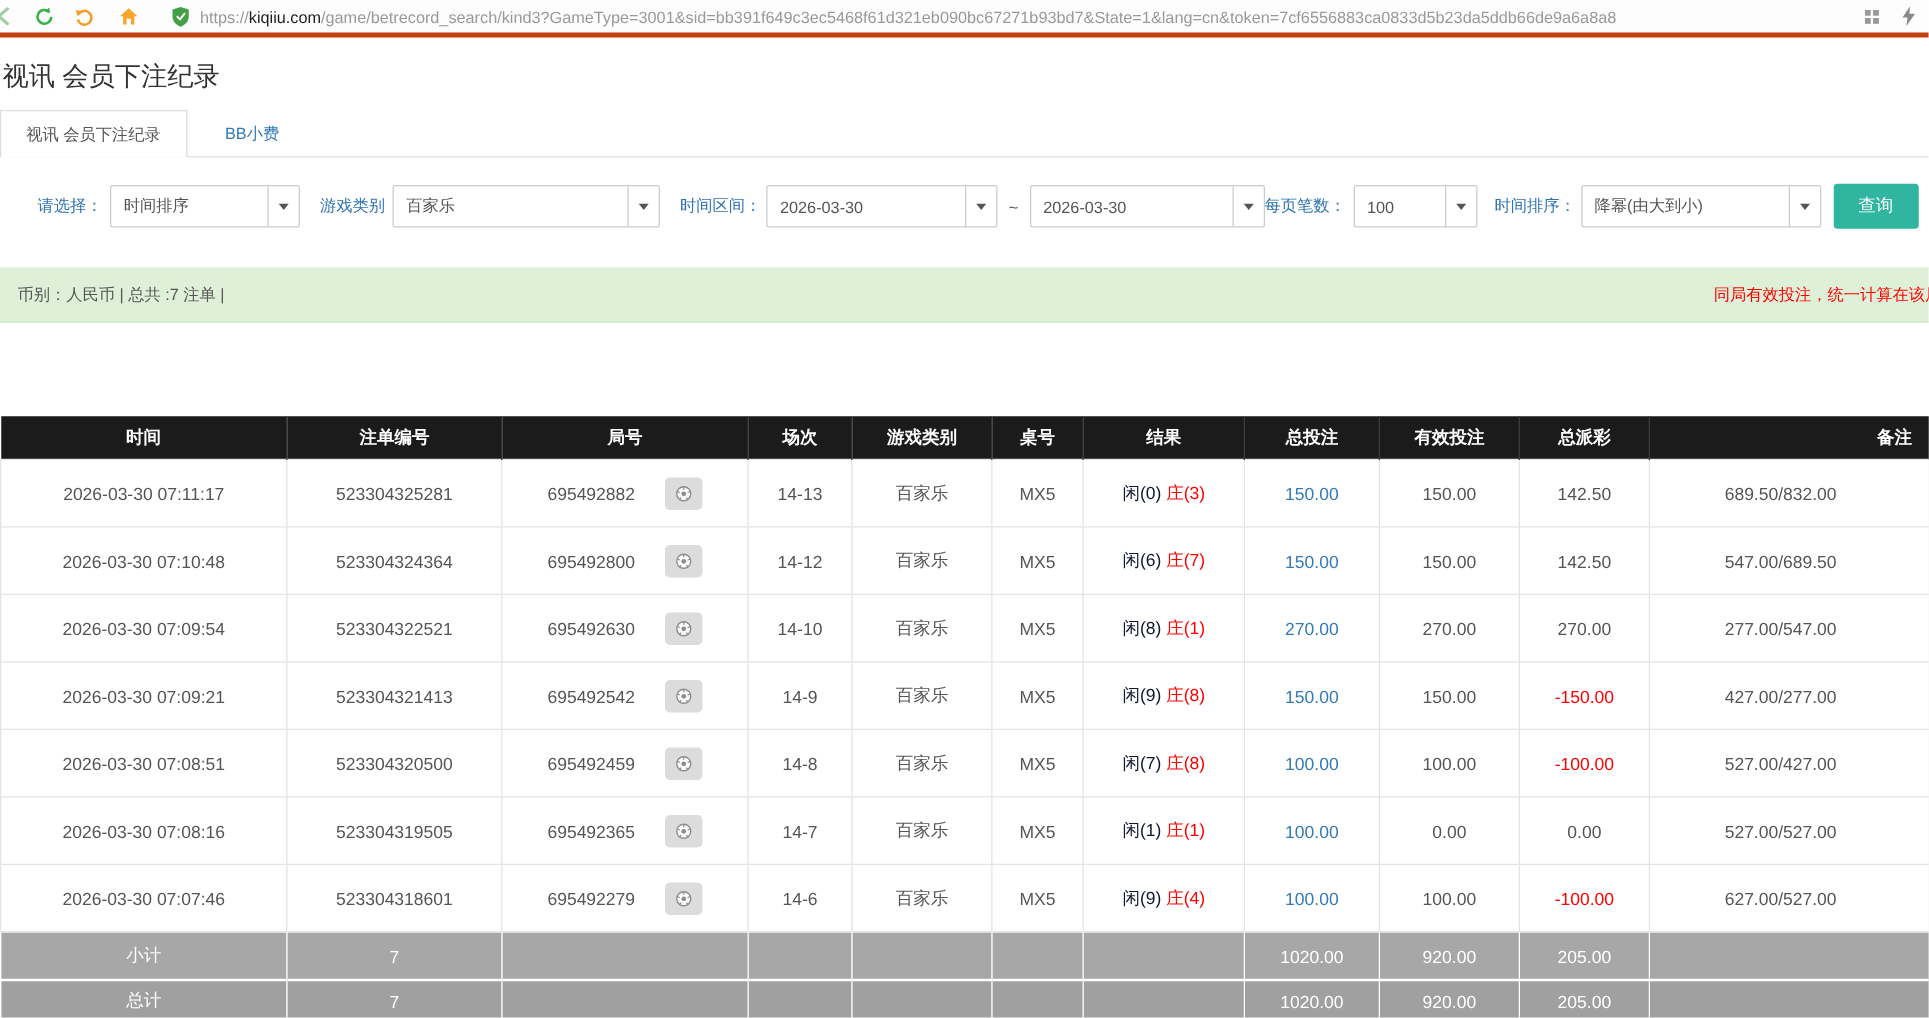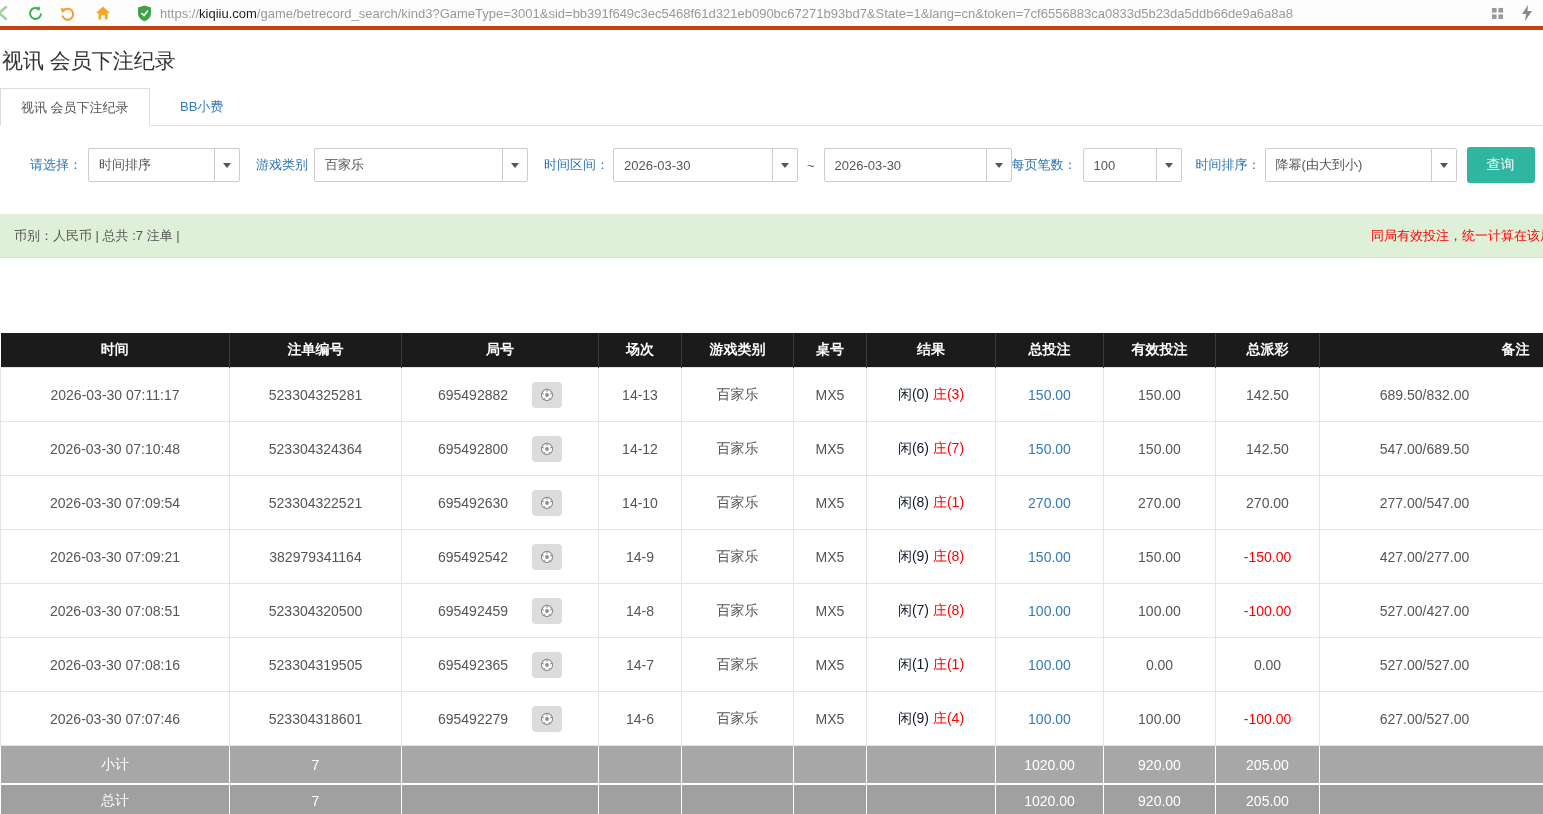--- a/index.html
+++ b/index.html
@@ -263,21 +263,21 @@
         <td>百家乐</td>
         <td>MX5</td>
         <td><span class="rp">闲(8)</span> <span class="rb">庄(1)</span></td>
         <td class="blue">270.00</td>
         <td>270.00</td>
         <td class="">270.00</td>
         <td class="note">277.00/547.00</td>
       </tr>
       <tr>
         <td>2026-03-30 07:09:21</td>
-        <td>382979341164</td>
+        <td>523304321413</td>
         <td><span class="round-wrap">
             <span>695492542</span>
             <span class="replay-btn">
               <svg width="14" height="14" viewBox="0 0 14 14">
                 <circle cx="7" cy="7" r="5.6" fill="#fbfbfb" stroke="#8d8d8d" stroke-width="1.1"></circle>
                 <circle cx="7" cy="7" r="1.9" fill="#8d8d8d"></circle>
                 <path d="M7 1.4v2.4M1.7 5.2l2.2.8M3.4 12l1.5-1.9M10.6 12 9.1 10.1M12.3 5.2l-2.2.8" stroke="#8d8d8d" stroke-width="1" fill="none"></path>
               </svg>
             </span>
           </span></td>

